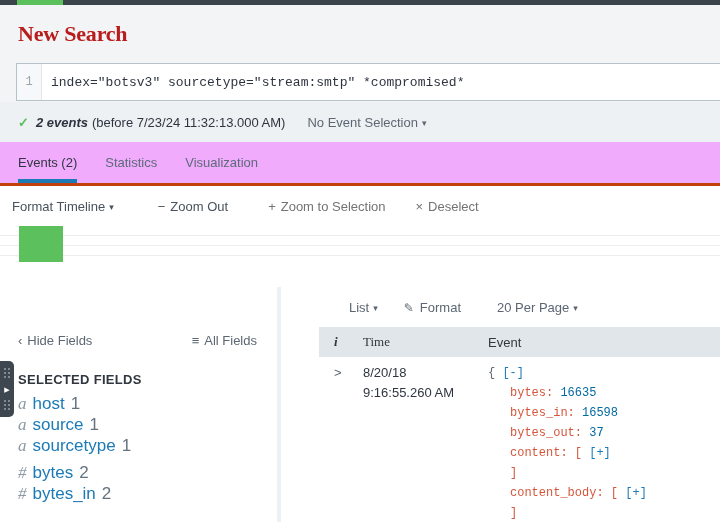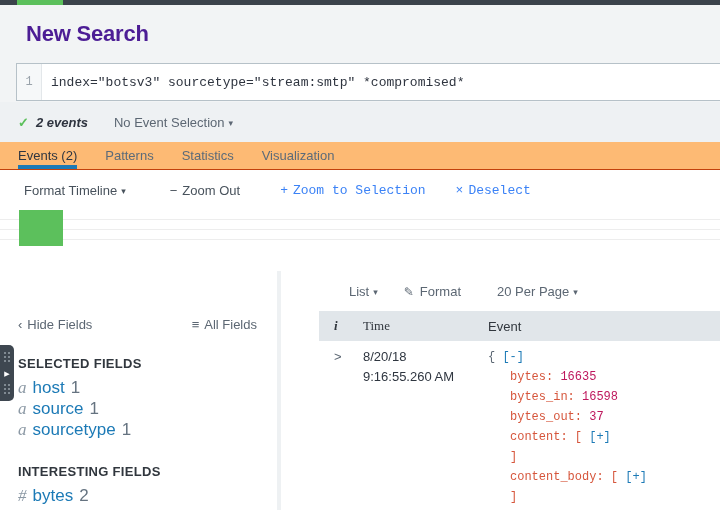--- a/index.html
+++ b/index.html
@@ -6,44 +6,44 @@
   html,body { margin:0; padding:0; }
   body {
     width:720px; height:522px; overflow:hidden; background:#fff;
     font-family:"Liberation Sans", sans-serif; color:#2f3540;
   }
   
   .topbar { height:5px; background:#3b434b; position:relative; }
   .topbar-green { position:absolute; left:17px; top:0; width:46px; height:5px; background:#5cc05c; }
   
   .page-header { height:57px; background:#f2f4f5; display:flex; align-items:center; padding-left:18px; }
-  .page-title { font-size:22px; font-weight:700; color:#4c1d95; margin:8px; letter-spacing:-0.2px; }
+  .page-title { font-size:22px; font-weight:700; color:#b91c1c; margin:0; letter-spacing:-0.2px;font-family:Liberation Serif, serif; }
   
   .search-row { height:40px; background:#f2f4f5; padding:1px 0 0 16px; }
   .search-box { display:flex; height:38px; background:#fff; border:1px solid #b6c1c8; border-right:none; }
   .gutter { width:25px; background:#f6f8f9; border-right:1px solid #e3e7ea; color:#9aa3ab;
     font:12px "Liberation Mono", monospace; display:flex; align-items:center; justify-content:center; }
   .query { font:13px "Liberation Mono", monospace; color:#2f3540; display:flex; align-items:center;
     padding-left:9px; white-space:pre; flex:1; }
   
   .info-bar { height:40px; background:#eef1f3; display:flex; align-items:center; padding-left:18px; font-size:13px; color:#2f3540; }
   .check { color:#5cc05c; font-weight:700; margin-right:7px; }
   .evcount { font-weight:700; margin-right:4px;font-style:italic; }
   .sampling { color:#5c6773; margin-left:22px; cursor:pointer; }
   .caret { font-size:9px; margin-left:4px; position:relative; top:-1px; }
   
-  .tabs-bar { height:28px; background:#fdba74; border-bottom:1px solid #c2410c; display:flex; padding-left:18px; }
+  .tabs-bar { height:44px; background:#f0abfc; border-bottom:3px solid #c2410c; display:flex; padding-left:18px; }
   .tab { display:flex; align-items:center; margin-right:28px; color:#5c6b79; font-size:13px;
     border-bottom:4px solid transparent; padding-top:3px; cursor:pointer; }
   .tab.active { color:#2f3640; border-bottom-color:#1c7ab6; }
   
-  .timeline-controls { height:40px; display:flex; align-items:center; padding-left:24px; font-size:13px; color:#48525c; }
+  .timeline-controls { height:40px; display:flex; align-items:center; padding-left:12px; font-size:13px; color:#48525c; }
   .tc { cursor:pointer; }
   .tc .tc-icon { margin-right:5px; }
-  .tc.disabled { color:#3b82f6; cursor:default;font-family:Liberation Mono, monospace; }
+  .tc.disabled { color:#737373; cursor:default; }
   .tc-format { margin-right:44px; }
   .tc-zoomout { margin-right:40px; }
   .tc-zoomsel { margin-right:30px; }
   
   .timeline-chart { height:36px; position:relative;
     background:repeating-linear-gradient(to bottom, #fff 0 9px, #ededed 9px 10px); }
   .tl-bar { position:absolute; top:0; cursor:pointer; }
   .results-gap { height:25px; background:#fff; }
   
   .main { display:flex; height:239px; overflow:hidden; }
@@ -78,21 +78,21 @@
   .table-header { height:30px; background:#e1e6ea; display:flex; align-items:center; font-size:13px; color:#31373e; }
   .th-i { margin-left:15px; width:29px; font-style:italic; font-weight:700; font-family:"Liberation Serif", serif; }
   .th-time { width:125px;font-family:Liberation Serif, serif; }
   .th-event { flex:1; }
   .event-row { display:flex; padding-top:6px; font-size:13px; }
   .row-chevron { margin-left:15px; width:29px; color:#5c6773; padding-top:2px; cursor:pointer; }
   .row-time { width:125px; line-height:20px; color:#2f3640; }
   .row-json { flex:1; font:12px "Liberation Mono", monospace; line-height:20px; white-space:pre; }
   .j-line.ind-1 { padding-left:22px; }
   .j-key { color:#d6563c; }
-  .j-num { color:#be185d; }
+  .j-num { color:#0369a1; }
   .j-link { color:#1c7ab6; cursor:pointer; }
   .j-punct { color:#5c6773; }
 </style>
 </head>
 <body>
 
 <div class="topbar">
   <div class="topbar-green"></div>
 </div>
 
@@ -103,26 +103,26 @@
 <div class="search-row">
   <div class="search-box">
     <div class="gutter">1</div>
     <div class="query">index="botsv3" sourcetype="stream:smtp" *compromised*</div>
   </div>
 </div>
 
 <div class="info-bar">
   <span class="check">✓</span>
   <span class="evcount">2 events</span>
+  <span>(before 7/23/24 11:32:13.000 AM)</span>
   <span class="sampling"><span>No Event Selection</span><span class="caret">▾</span></span>
 </div>
 
 <div class="tabs-bar">
   <div class="tab active">Events (2)</div>
-  <div class="tab">Patterns</div>
   <div class="tab">Statistics</div>
   <div class="tab">Visualization</div>
 </div>
 
 <div class="timeline-controls">
   <span class="tc tc-format"><span>Format Timeline</span><span class="caret">▾</span></span>
   <span class="tc tc-zoomout"><span class="tc-icon">−</span><span>Zoom Out</span></span>
   <span class="tc tc-zoomsel disabled"><span class="tc-icon">+</span><span>Zoom to Selection</span></span>
   <span class="tc disabled"><span class="tc-icon">×</span><span>Deselect</span></span>
 </div>
@@ -139,21 +139,20 @@
     <div class="fields-head">
       <span class="btn"><span class="ico">‹</span><span>Hide Fields</span></span>
       <span class="btn"><span class="ico">≡</span><span>All Fields</span></span>
     </div>
     <div class="field-section-label">SELECTED FIELDS</div>
     <ul class="field-list" id="selected-fields">
         <li class="field-item"><span class="f-prefix">a</span><span class="f-name">host</span><span class="f-count">1</span></li>
         <li class="field-item"><span class="f-prefix">a</span><span class="f-name">source</span><span class="f-count">1</span></li>
         <li class="field-item"><span class="f-prefix">a</span><span class="f-name">sourcetype</span><span class="f-count">1</span></li>
       </ul>
-    <div class="field-section-label fsl-2">INTERESTING FIELDS</div>
     <ul class="field-list" id="interesting-fields">
         <li class="field-item"><span class="f-prefix">#</span><span class="f-name">bytes</span><span class="f-count">2</span></li>
         <li class="field-item"><span class="f-prefix">#</span><span class="f-name">bytes_in</span><span class="f-count">2</span></li>
       </ul>
     <div class="handle">
       <span class="dots">
           <i></i>
           <i></i>
           <i></i>
           <i></i>

